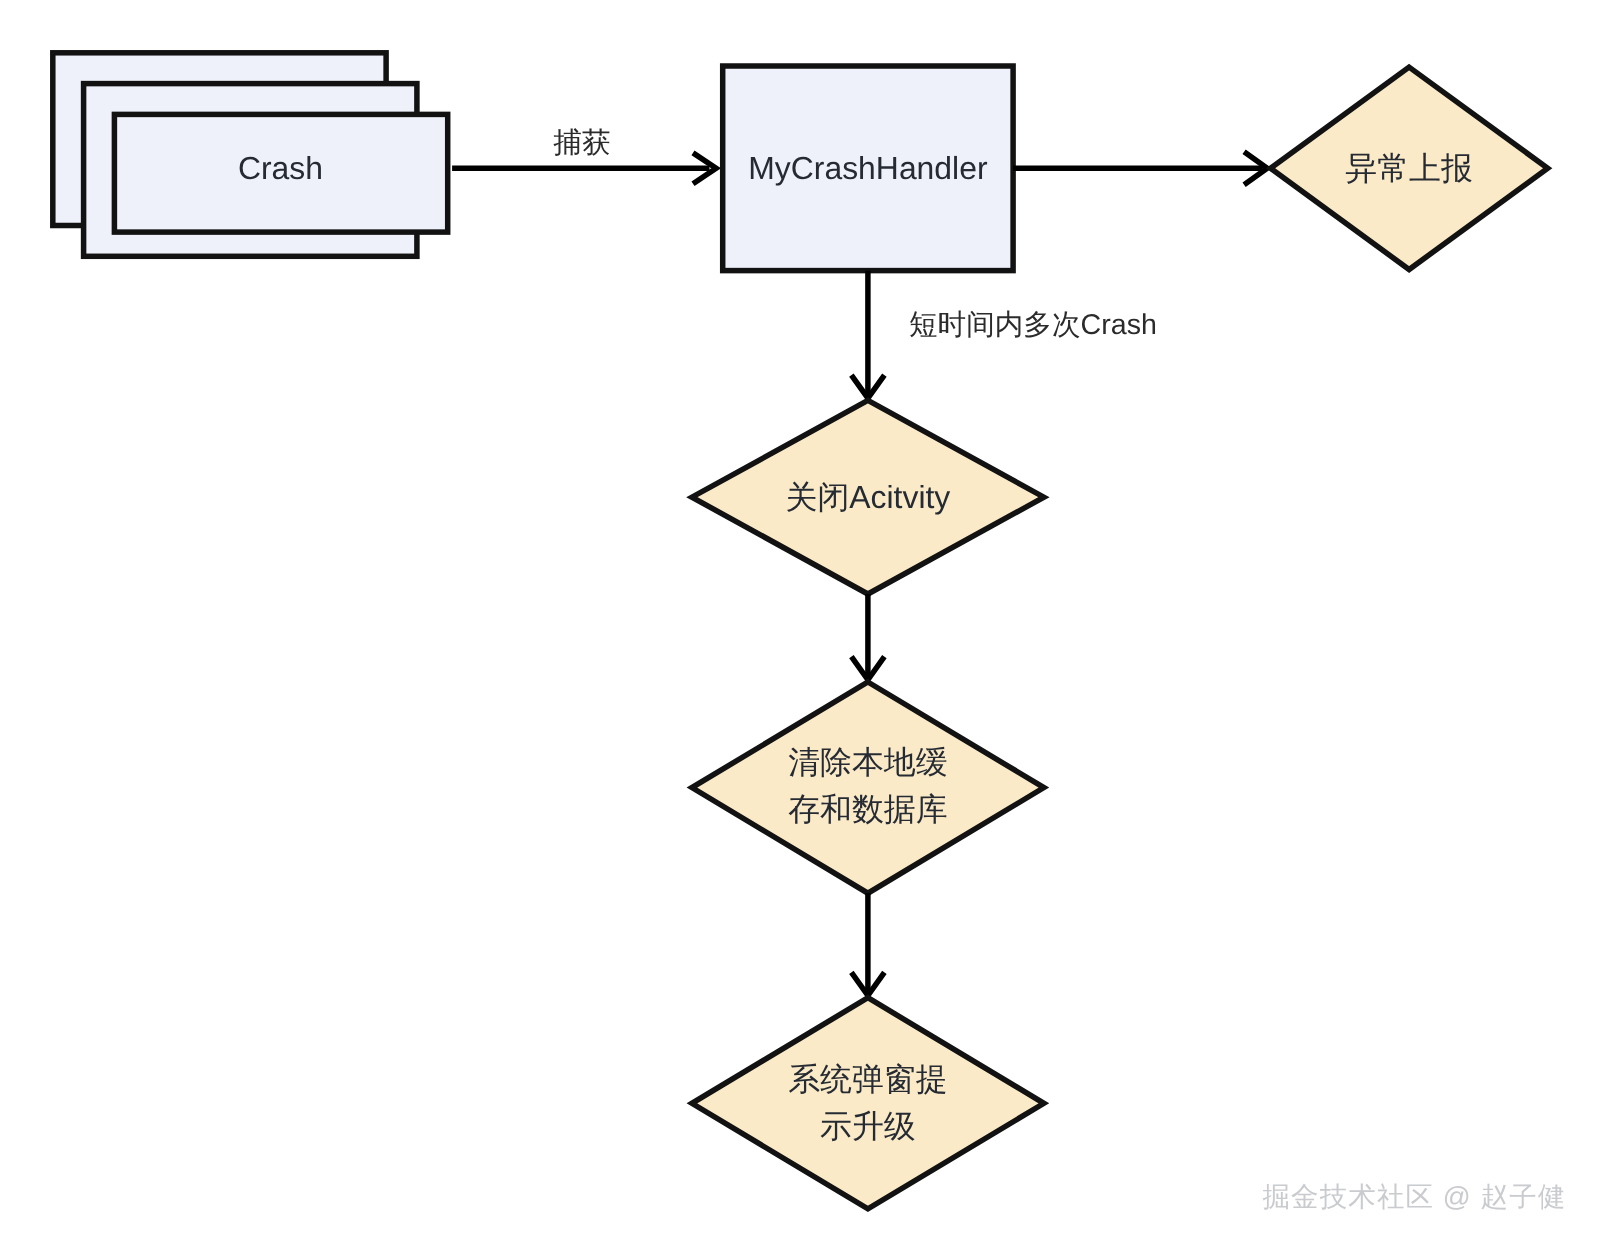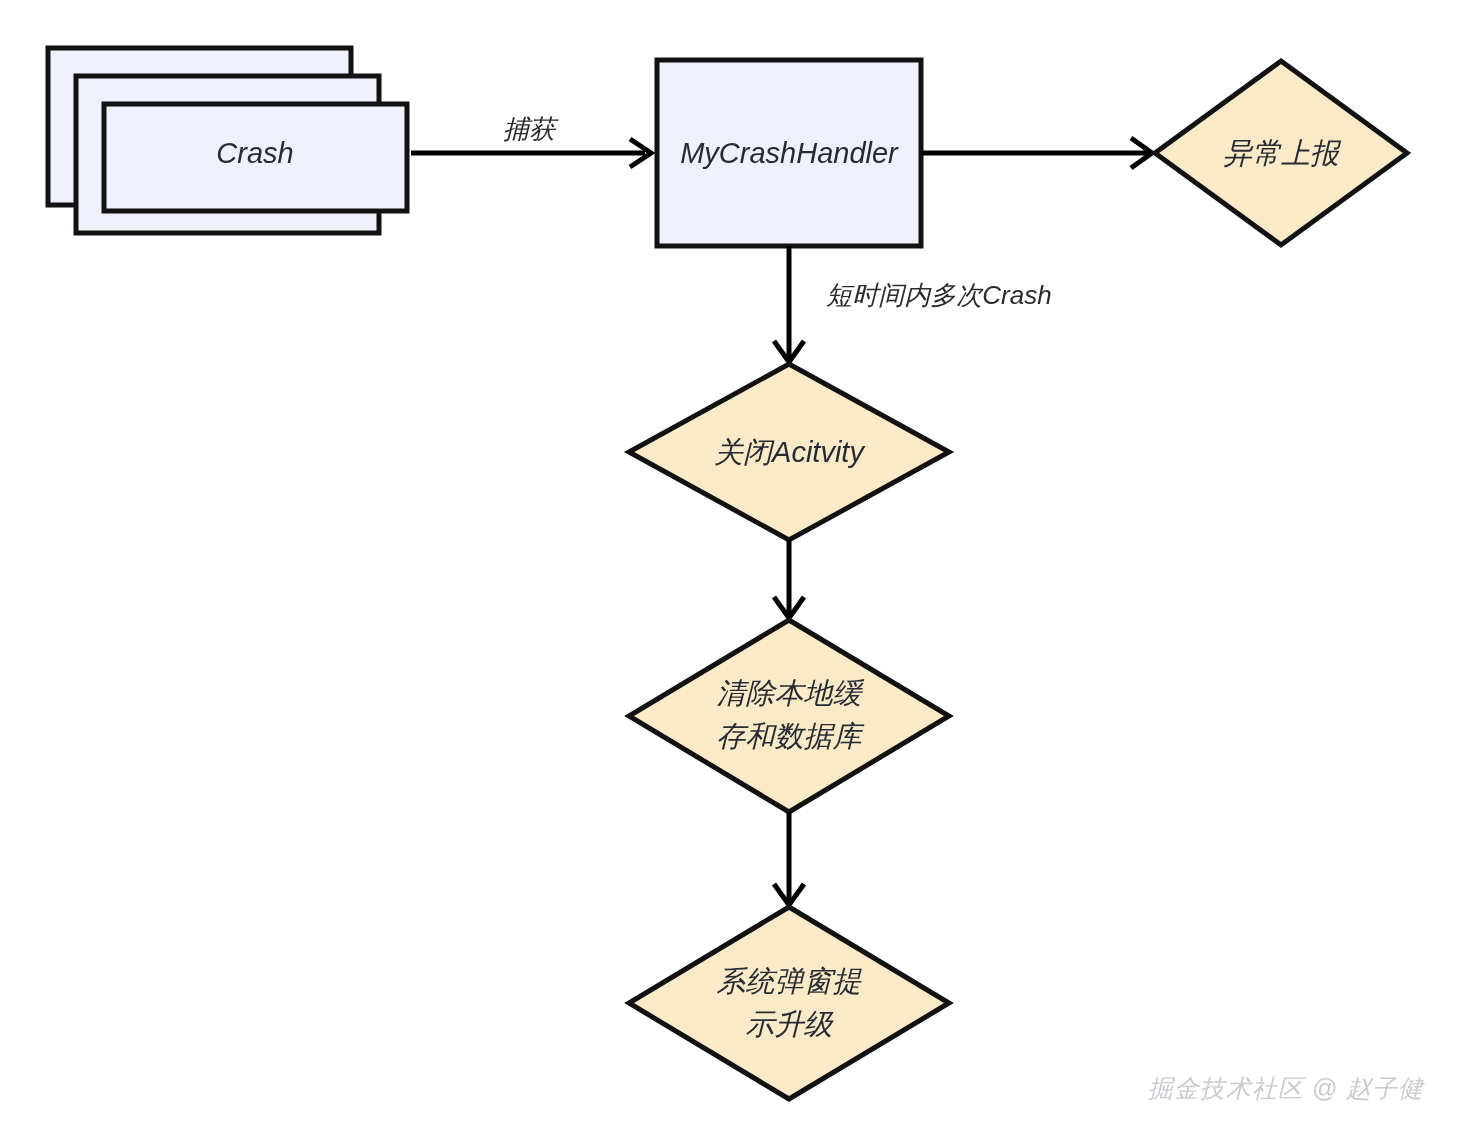--- a/index.html
+++ b/index.html
@@ -7,21 +7,20 @@
     padding: 0;
     background: #ffffff;
   }
   #canvas {
     position: relative;
     width: 1460px;
     height: 1138px;
     background: #ffffff;
     overflow: hidden;
     font-family: "Liberation Sans", "DejaVu Sans", sans-serif;
-    font-style: italic;
   }
   svg#diagram {
     position: absolute;
     top: 0;
     left: 0;
     width: 1460px;
     height: 1138px;
   }
   .node-fill-process { fill: #eef0fa; }
   .node-fill-decision { fill: #faeac8; }

